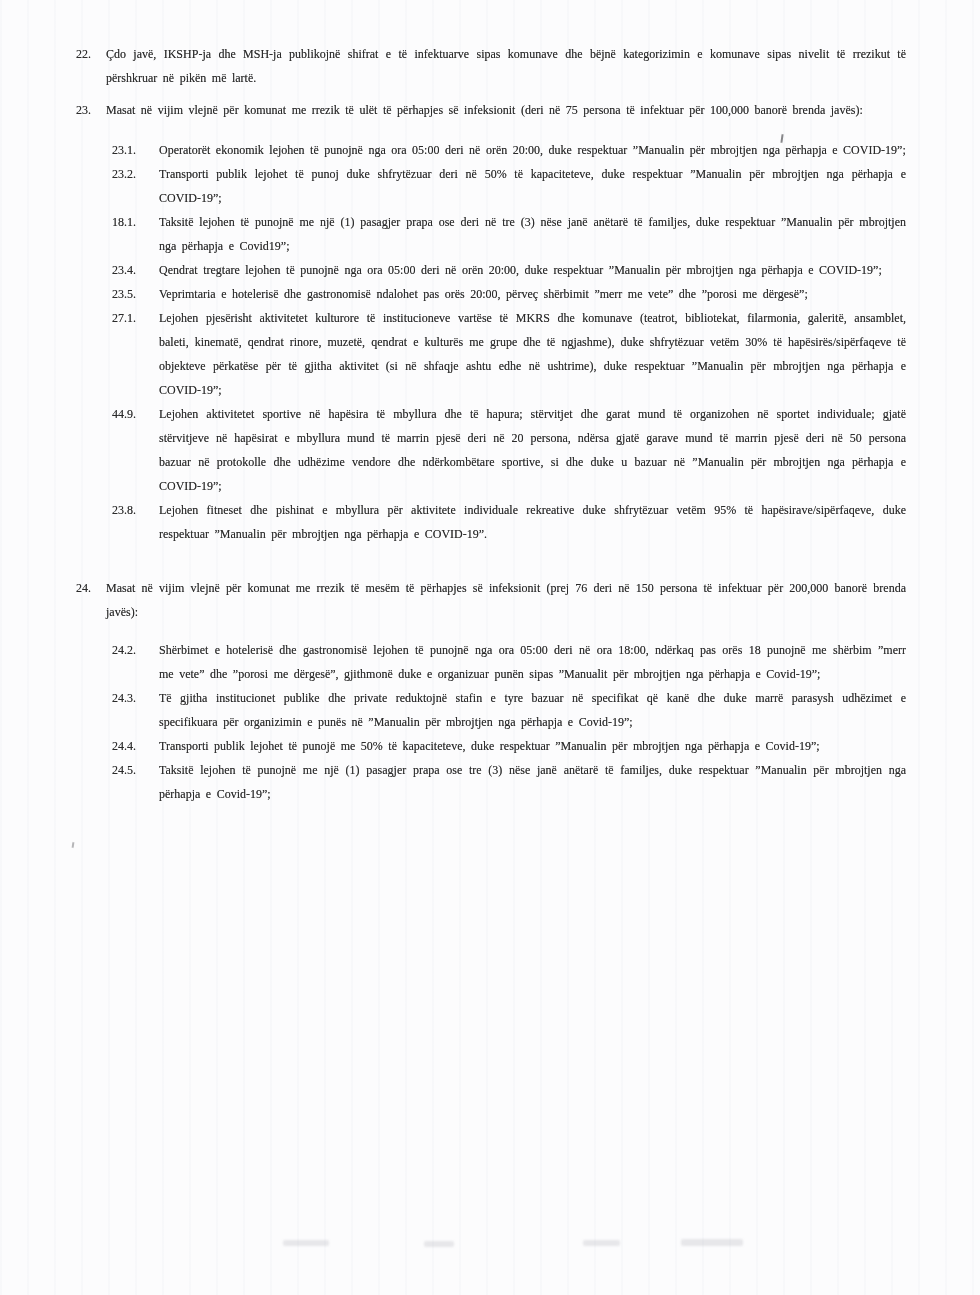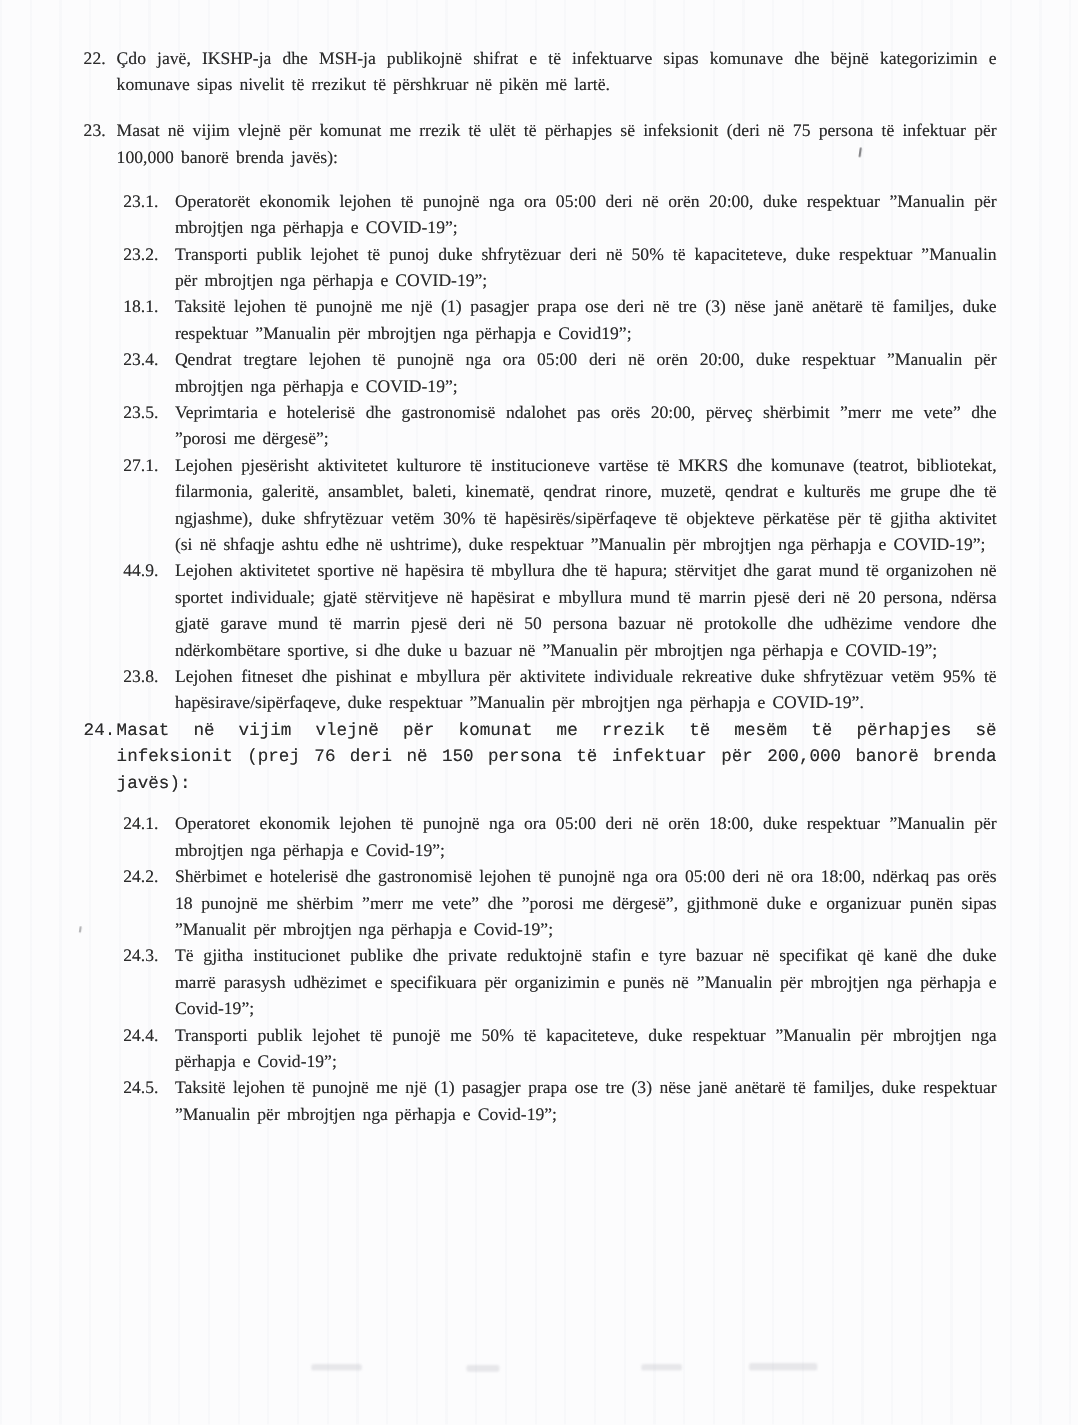--- a/index.html
+++ b/index.html
@@ -13,34 +13,34 @@
       #fcfcfd;
     font-family: "Liberation Serif", "DejaVu Serif", serif;
     color: #2b2b2b;
     position: relative;
   }
   .page {
     position: relative;
     box-sizing: border-box;
     width: 980px; height: 1295px;
     padding: 42px 74px 0 76px;
-    font-size: 16px;
+    font-size: 12px;
     line-height: 24px;
     word-spacing: 2.5px;
     text-shadow: 0 0 0.45px rgba(43,43,43,0.55);
   }
   .item { display: flex; align-items: flex-start; }
   .item .num { flex: none; }
   .item .txt { flex: 1 1 auto; text-align: justify; }
   .main > .num { width: 30px; }
   .subs { margin-left: 36px; }
   .sub > .num { width: 47px; }
-  .gap-before-23 { margin-top: 18px; }
+  .gap-before-23 { margin-top: 8px; }
   .gap-subs-23   { margin-top: 16px; }
-  .gap-before-24 { margin-top: 0; font-family: Liberation Mono, monospace; }
+  .gap-before-24 { margin-top: 30px; }
   .gap-subs-24   { margin-top: 14px; }
 
   
   .artifact {
     position: absolute; background: rgba(150,152,162,0.20);
     filter: blur(1.2px); border-radius: 2px; pointer-events: none;
   }
   .tick {
     position: absolute; width: 2px; height: 9px;
     background: rgba(70,70,75,0.65); filter: blur(0.3px);
@@ -103,24 +103,20 @@
     </div>
   </div>
 
   <div class="item main gap-before-24" id="row-24">
     <span class="num">24.</span>
     <span class="txt">Masat në vijim vlejnë për komunat me rrezik të mesëm të përhapjes së infeksionit (prej 76 deri në 150 persona të infektuar për 200,000 banorë brenda javës):</span>
   </div>
 
   <div class="subs gap-subs-24">
     <div class="item sub">
-      <span class="num">24.1.</span>
-      <span class="txt">Operatoret ekonomik lejohen të punojnë nga ora 05:00 deri në orën 18:00, duke respektuar ”Manualin për mbrojtjen nga përhapja e Covid-19”;</span>
-    </div>
-    <div class="item sub">
       <span class="num">24.2.</span>
       <span class="txt">Shërbimet e hotelerisë dhe gastronomisë lejohen të punojnë nga ora 05:00 deri në ora 18:00, ndërkaq pas orës 18 punojnë me shërbim ”merr me vete” dhe ”porosi me dërgesë”, gjithmonë duke e organizuar punën sipas ”Manualit për mbrojtjen nga përhapja e Covid-19”;</span>
     </div>
     <div class="item sub">
       <span class="num">24.3.</span>
       <span class="txt">Të gjitha institucionet publike dhe private reduktojnë stafin e tyre bazuar në specifikat që kanë dhe duke marrë parasysh udhëzimet e specifikuara për organizimin e punës në ”Manualin për mbrojtjen nga përhapja e Covid-19”;</span>
     </div>
     <div class="item sub">
       <span class="num">24.4.</span>
       <span class="txt">Transporti publik lejohet të punojë me 50% të kapaciteteve, duke respektuar ”Manualin për mbrojtjen nga përhapja e Covid-19”;</span>

